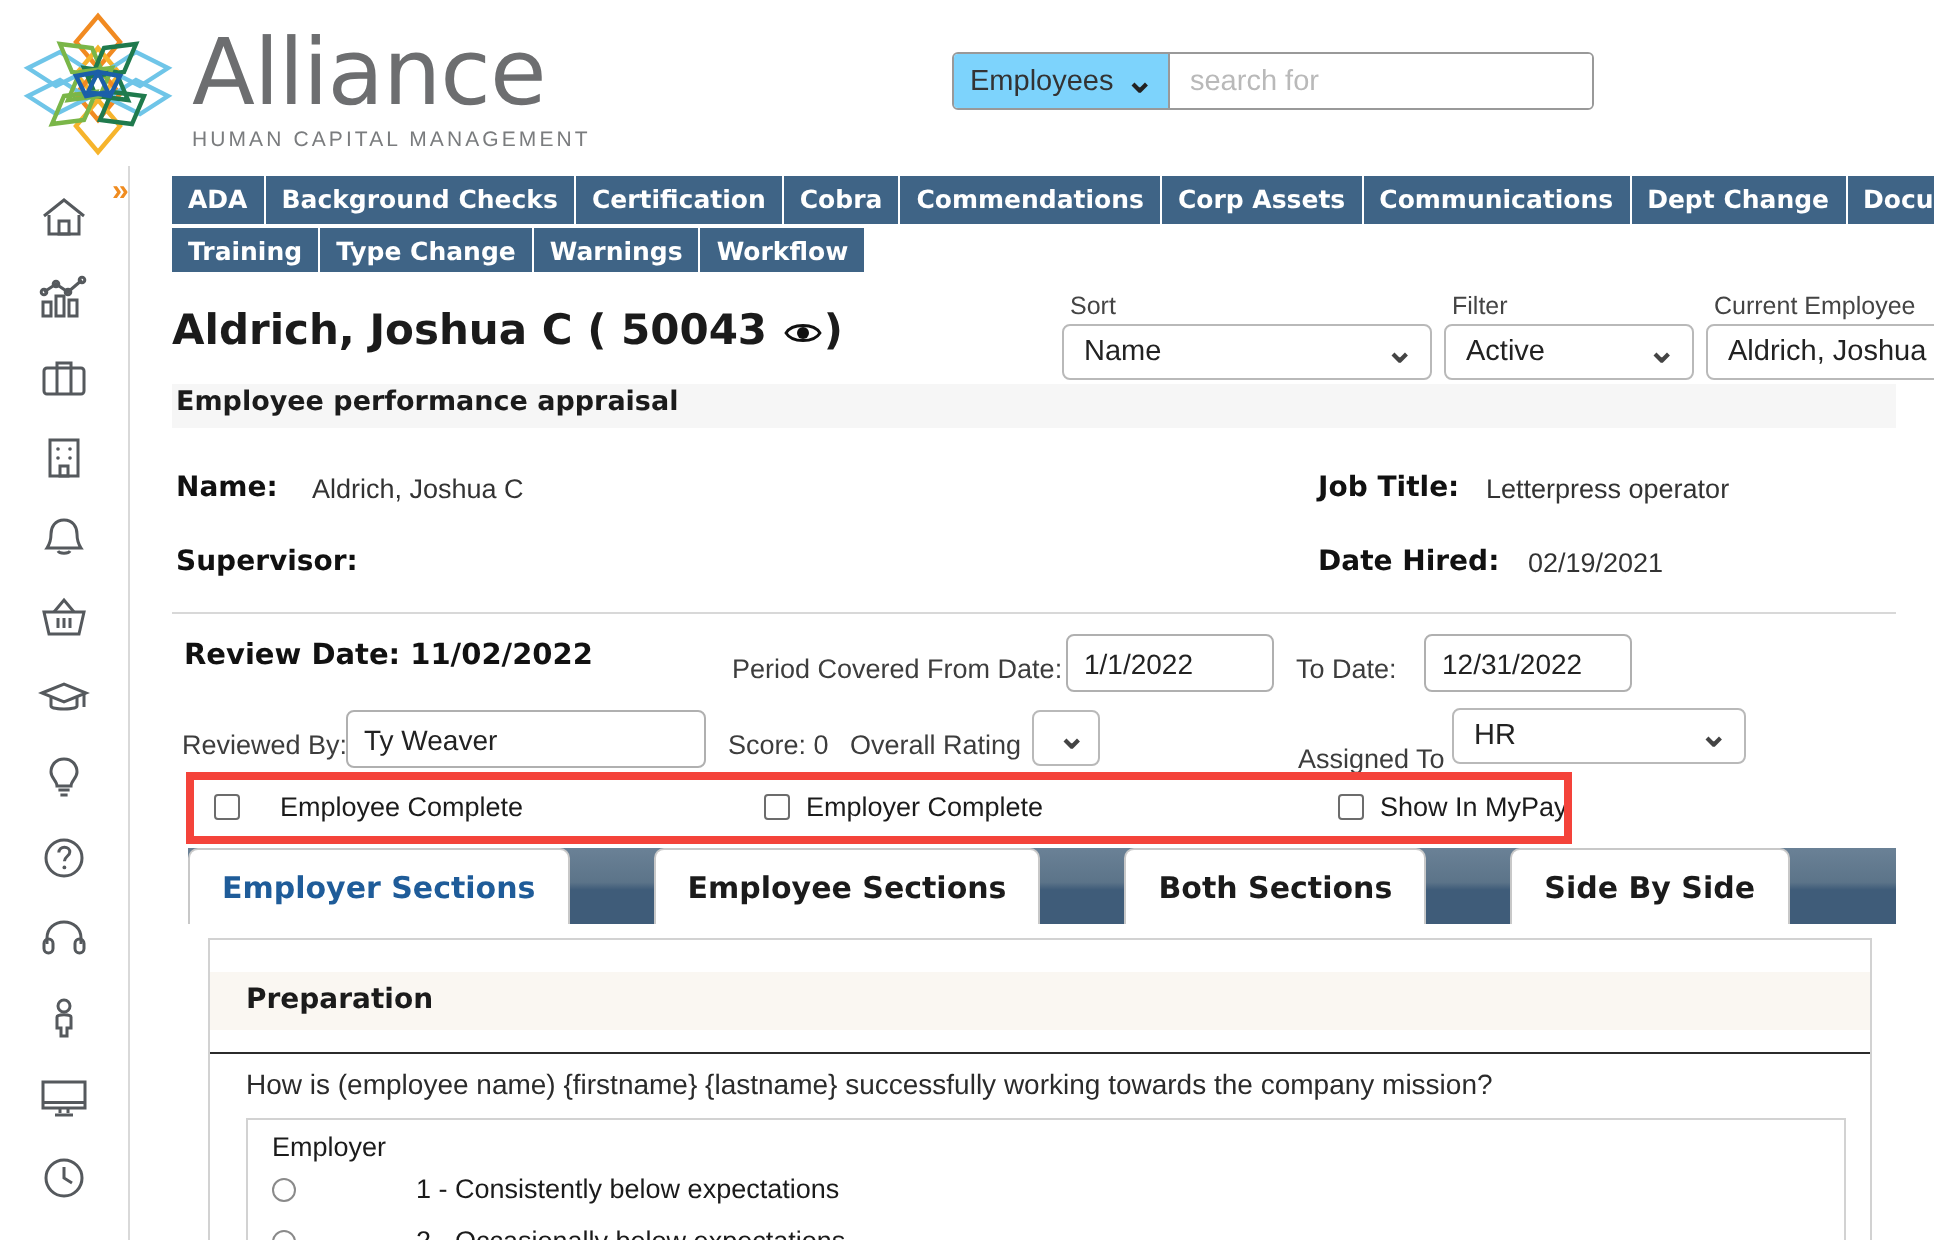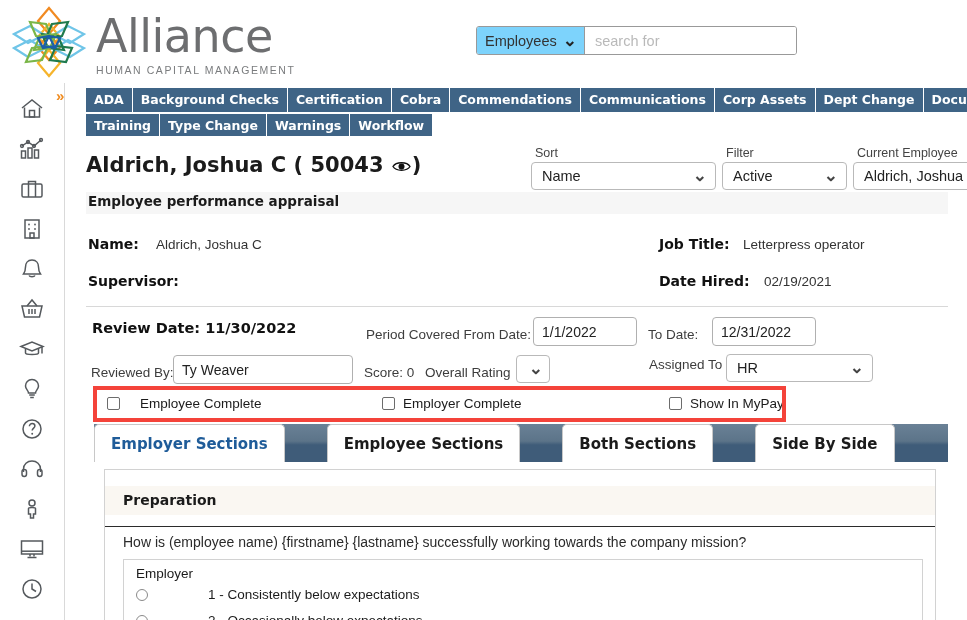--- a/index.html
+++ b/index.html
@@ -372,22 +372,22 @@
     <span>»</span>
   </div>
 
   <div class="navtabs">
     <div class="navrow">
       <div class="navtab">ADA</div>
       <div class="navtab">Background Checks</div>
       <div class="navtab">Certification</div>
       <div class="navtab">Cobra</div>
       <div class="navtab">Commendations</div>
+      <div class="navtab">Corp Assets</div>
       <div class="navtab">Communications</div>
-      <div class="navtab">Corp Assets</div>
       <div class="navtab">Dept Change</div>
       <div class="navtab">Documents</div>
 
     </div>
     <div class="navrow">
       <div class="navtab">Training</div>
       <div class="navtab">Type Change</div>
       <div class="navtab">Warnings</div>
       <div class="navtab">Workflow</div>
     </div>
@@ -433,35 +433,35 @@
     <div class="info-lbl" style="left:22px; top:137px;">Supervisor:</div>
     <div class="info-val" style="left:130px; top:138px;"></div>
 
     <div class="info-lbl" style="left:593px; top:100px;">Job Title:</div>
     <div class="info-val" style="left:677px; top:101px;">Letterpress operator</div>
     <div class="info-lbl" style="left:593px; top:137px;">Date Hired:</div>
     <div class="info-val" style="left:698px; top:138px;">02/19/2021</div>
 
     <div class="divider-line" style="left:20px; top:170px; width:862px;"></div>
 
-    <div class="rev-date">Review Date: 11/30/2022</div>
+    <div class="rev-date">Review Date: 11/02/2022</div>
     <div class="inline-lbl" style="left:300px; top:191px;">Period Covered From Date:</div>
     <div class="txtin" style="left:467px; top:181px; width:104px;">1/1/2022</div>
     <div class="inline-lbl" style="left:582px; top:191px;">To Date:</div>
     <div class="txtin" style="left:646px; top:181px; width:104px;">12/31/2022</div>
 
     <div class="inline-lbl" style="left:25px; top:229px;">Reviewed By:</div>
     <div class="txtin" style="left:107px; top:219px; width:180px;">Ty Weaver</div>
     <div class="inline-lbl" style="left:298px; top:229px;">Score: 0</div>
     <div class="inline-lbl" style="left:359px; top:229px;">Overall Rating</div>
     <div class="sel" style="position:absolute; left:450px; top:219px; width:34px; padding:0 6px;">
       <span></span>
       <span class="caret-glyph" style="margin-left: 0px; font-size: 17px; line-height: 10px; font-weight: 700;">⌄</span>
     </div>
-    <div class="inline-lbl" style="left:583px; top:221px;">Assigned To</div>
+    <div class="inline-lbl" style="left:583px; top:236px;">Assigned To</div>
     <div class="sel" style="position:absolute; left:660px; top:218px; width:147px;">
       <span>HR</span>
       <span class="caret-glyph" style="font-size: 17px; line-height: 10px; font-weight: 700;">⌄</span>
     </div>
 
     <div class="chkrow">
       <div class="chk" style="left:14px; top:10px;gap:20px;">
         <span class="chkbox"></span>
         <span>Employee Complete</span>
       </div>

